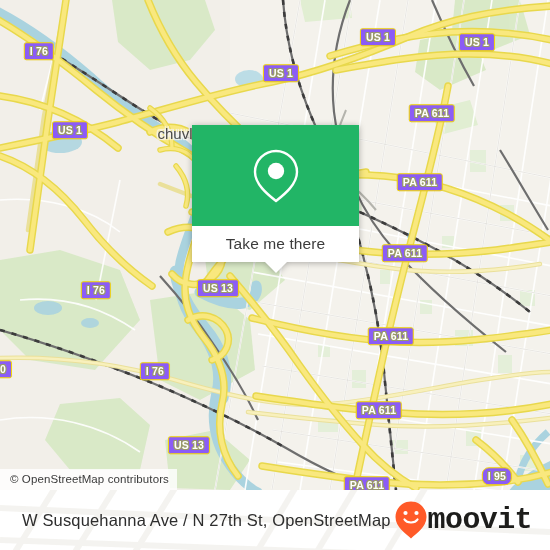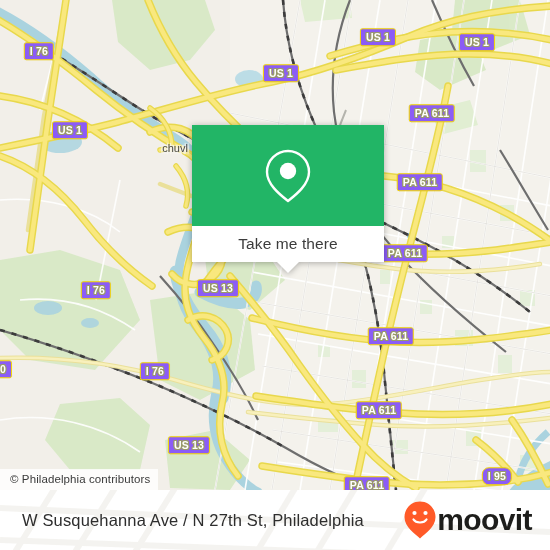--- a/index.html
+++ b/index.html
@@ -43,35 +43,34 @@
       -1px -1px 0 #9a9a6a, 1px -1px 0 #9a9a6a,
       -1px  1px 0 #9a9a6a, 1px  1px 0 #9a9a6a,
        0px  1px 0 #9a9a6a, 0px -1px 0 #9a9a6a,
        1px  0px 0 #9a9a6a,-1px  0px 0 #9a9a6a;
     transform:translate(-50%,-50%);
     box-shadow:0 0 0 0.5px rgba(0,0,0,0.03);
   }
   .place-label {
     position:absolute;
     transform:translate(-50%,-50%);
-    font-size:11px;
+    font-size:15px;
     color:#4a4a4a;
     white-space:nowrap;
     text-shadow:
       -1.5px -1.5px 1px #f7f5ef, 1.5px -1.5px 1px #f7f5ef,
       -1.5px  1.5px 1px #f7f5ef, 1.5px  1.5px 1px #f7f5ef,
        0 0 2px #f7f5ef;
-    margin-top: 15px;
   }
 
   
   .popup {
     position:absolute;
     left:192px; top:125px;
-    width:192px; height:137px;
+    width:167px; height:137px;
     filter:drop-shadow(0 1px 3px rgba(0,0,0,0.30));
   }
   .popup-top {
     width:100%; height:101px;
     background:#22b566;
     display:flex; align-items:center; justify-content:center;
   }
   .popup-bottom {
     position:relative;
     width:100%; height:36px;
@@ -107,21 +106,21 @@
     position:relative;
     margin-left:22px;
     font-size:16.5px;
     color:#2e2e2e;
     letter-spacing:0.15px;
     white-space:nowrap;
   }
   .brand {
     position:absolute; right:18px; top:50%;
     transform:translateY(-50%);
-    display:flex; align-items:center; gap:0;
+    display:flex; align-items:center; gap:0;font-family:Liberation Mono, monospace;
   }
   .brand-word {
     font-size:30px; font-weight:bold; color:#1d1d1b;
     letter-spacing:-0.6px; line-height:30px;
   }
 </style>
 </head>
 <body>
 
 <div class="app">
@@ -404,38 +403,38 @@
           <path d="M25 4 C 13.4 4, 4 13.4, 4 25 C 4 37, 16 47, 25 54 C 34 47, 46 37, 46 25 C 46 13.4, 36.6 4, 25 4 Z" fill="none" stroke="#ffffff" stroke-width="2.4" stroke-linejoin="round"></path>
           <circle cx="25" cy="24" r="8.2" fill="#ffffff"></circle>
         </svg>
       </div>
       <div class="popup-bottom">
         <span>Take me there</span>
         <div class="popup-tail"></div>
       </div>
     </div>
 
-    <div class="attrib">© Philadelphia contributors</div>
+    <div class="attrib">© OpenStreetMap contributors</div>
   </div>
 
   <div class="footer">
     <svg class="footer-watermark" viewBox="0 0 550 60">
       <g stroke="#eceae4" stroke-width="6" fill="none">
         <path d="M60 -10 L10 70"></path>
         <path d="M120 -10 L70 70"></path>
         <path d="M180 -10 L130 70"></path>
         <path d="M300 -10 L252 70"></path>
         <path d="M360 -10 L312 70"></path>
         <path d="M430 -10 L382 70"></path>
         <path d="M0 18 L550 42"></path>
         <path d="M0 50 L550 70"></path>
       </g>
     </svg>
 
-    <div class="footer-title">W Susquehanna Ave / N 27th St, Philadelphia</div>
+    <div class="footer-title">W Susquehanna Ave / N 27th St, OpenStreetMap</div>
 
     <div class="brand">
       <svg width="34" height="40" viewBox="0 0 34 40">
         <path d="M17 1.5 C 8.4 1.5, 1.5 8.4, 1.5 17 C 1.5 27.5, 12 33.5, 17 38.5
                  C 22 33.5, 32.5 27.5, 32.5 17 C 32.5 8.4, 25.6 1.5, 17 1.5 Z" fill="#ff5a28"></path>
         <circle cx="11.5" cy="13" r="2.1" fill="#ffffff"></circle>
         <circle cx="22.5" cy="13" r="2.1" fill="#ffffff"></circle>
         <path d="M10.5 19.5 C 13 23.5, 21 23.5, 23.5 19.5" stroke="#ffffff" stroke-width="2.2" fill="none" stroke-linecap="round"></path>
       </svg>
       <span class="brand-word">moovit</span>

